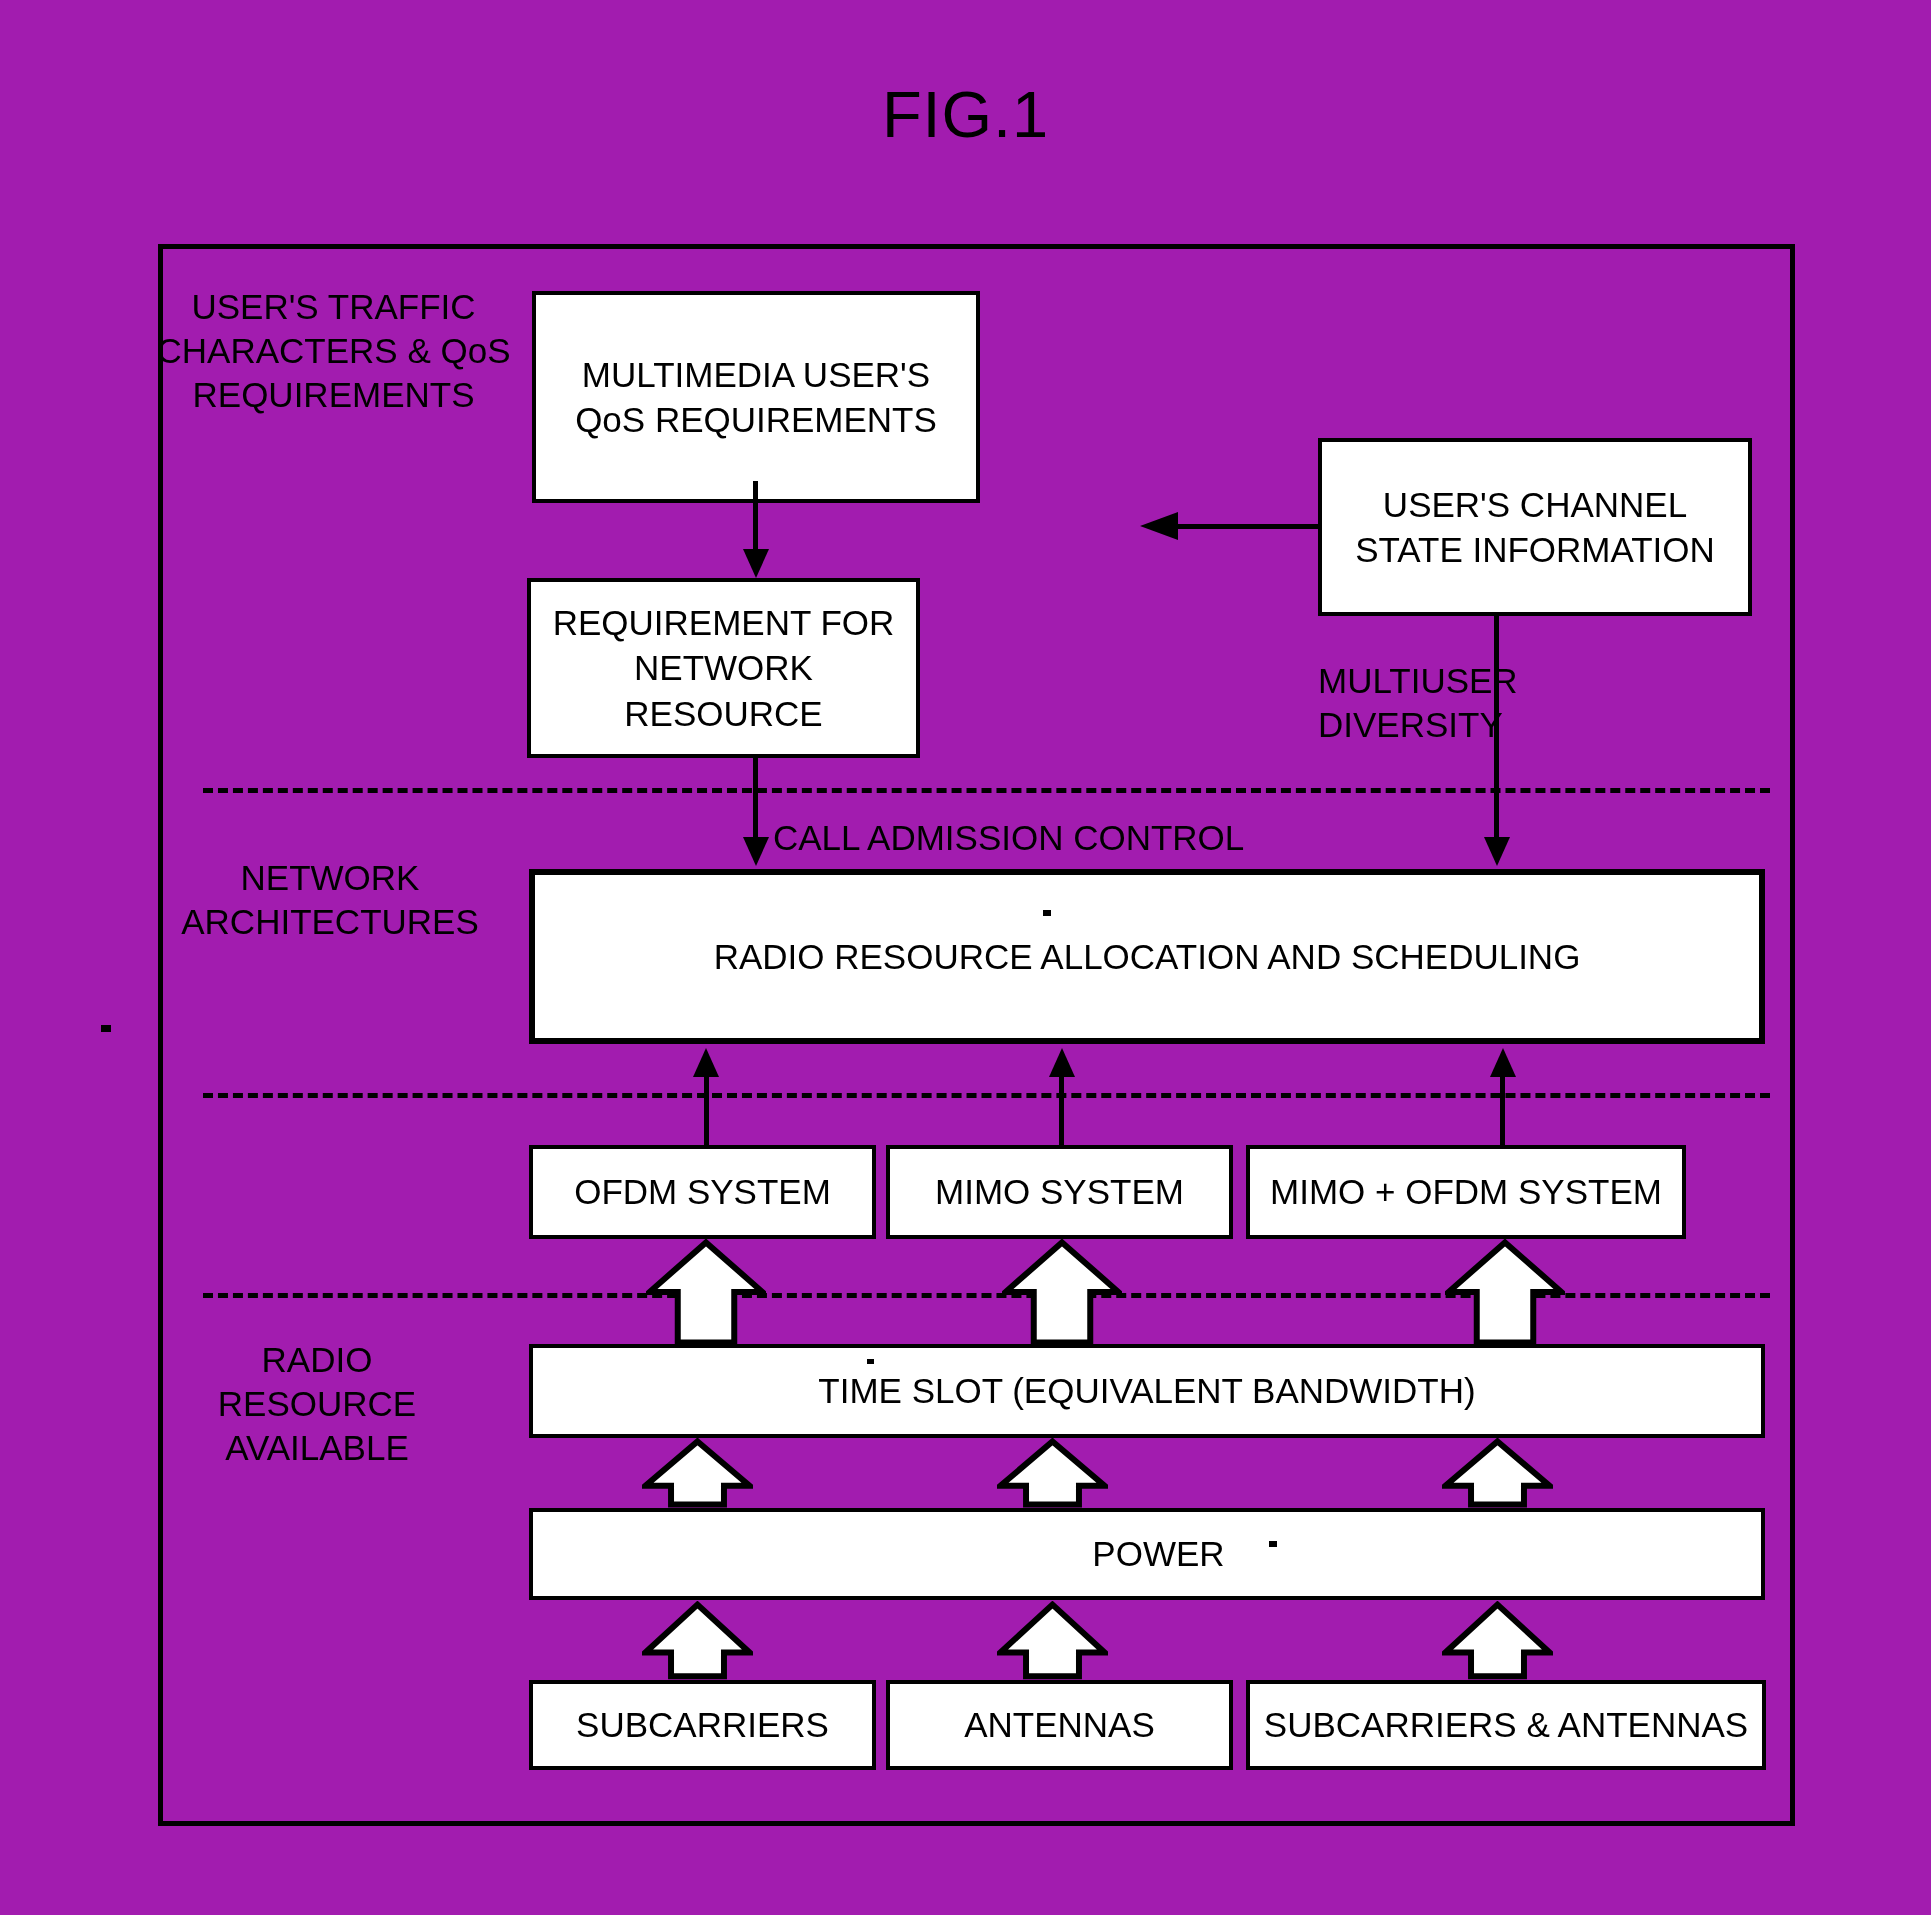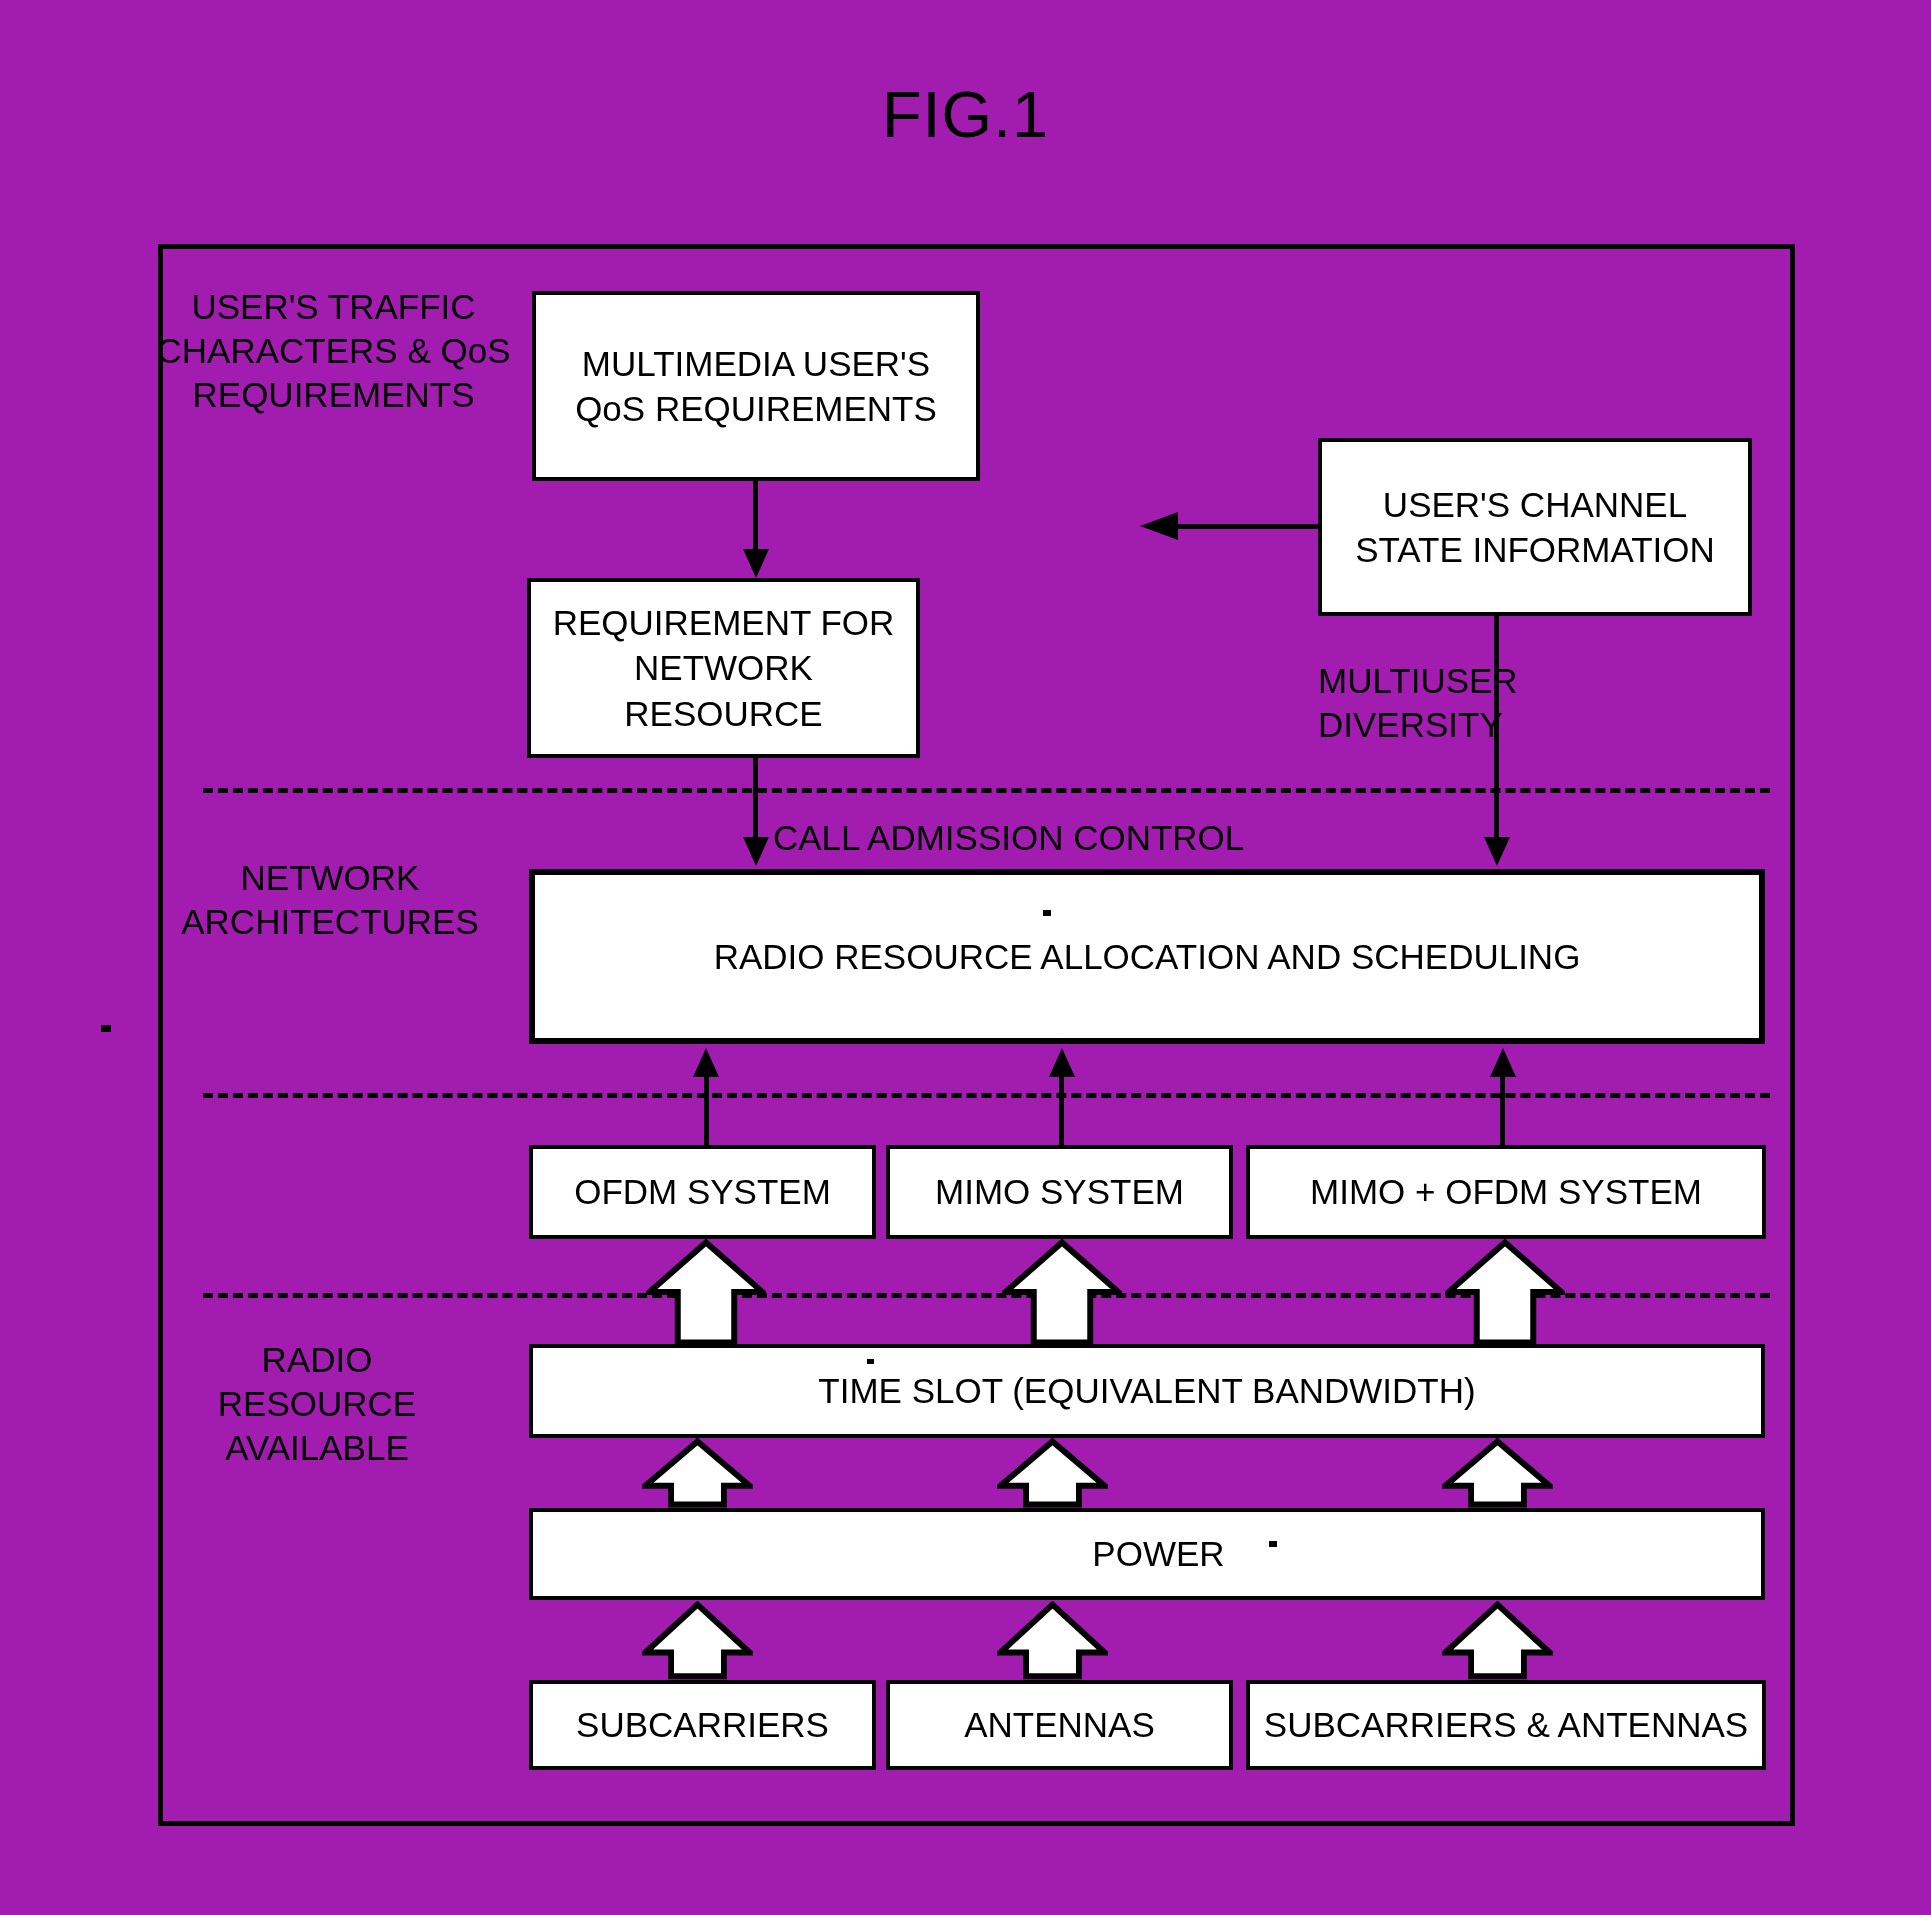--- a/index.html
+++ b/index.html
@@ -123,21 +123,21 @@
 ARCHITECTURES</div>
 
   <div class="side-label" style="left:137px; top:1338px; width:360px;">RADIO
 RESOURCE
 AVAILABLE</div>
 
   <div class="dashed-sep" style="left:203px; top:788px; width:1567px;"></div>
   <div class="dashed-sep" style="left:203px; top:1093px; width:1567px;"></div>
   <div class="dashed-sep" style="left:203px; top:1293px; width:1567px;"></div>
 
-  <div class="node-box" style="left:532px; top:291px; width:448px; height:190px;">MULTIMEDIA USER'S
+  <div class="node-box" style="left:532px; top:291px; width:448px; height:212px;">MULTIMEDIA USER'S
 QoS REQUIREMENTS</div>
 
   <div class="conn-line" style="left:753px; top:481px; width:5.1px; height:72px;"></div>
   <div class="arrow-head-down" style="left:743px; top:549px;"></div>
 
   <div class="node-box" style="left:527px; top:578px; width:393px; height:180px;">REQUIREMENT FOR
 NETWORK RESOURCE</div>
 
   <div class="conn-line" style="left:753px; top:758px; width:5.1px; height:82px;"></div>
   <div class="arrow-head-down" style="left:743px; top:837px;"></div>
@@ -162,21 +162,21 @@
   <div class="arrow-head-up" style="left:693px; top:1048px;"></div>
 
   <div class="conn-line" style="left:1059px; top:1059px; width:5.1px; height:86px;"></div>
   <div class="arrow-head-up" style="left:1049px; top:1048px;"></div>
 
   <div class="conn-line" style="left:1500px; top:1059px; width:5.1px; height:86px;"></div>
   <div class="arrow-head-up" style="left:1490px; top:1048px;"></div>
 
   <div class="node-box" style="left:529px; top:1145px; width:347px; height:94px;">OFDM SYSTEM</div>
   <div class="node-box" style="left:886px; top:1145px; width:347px; height:94px;">MIMO SYSTEM</div>
-  <div class="node-box" style="left:1246px; top:1145px; width:520px; height:94px;">MIMO + OFDM SYSTEM</div>
+  <div class="node-box" style="left:1246px; top:1145px; width:440px; height:94px;">MIMO + OFDM SYSTEM</div>
 
   <div class="block-arrow" style="left:646px; top:1239px;">
     <svg width="120" height="107" viewBox="0 0 140 125">
       <polygon points="70,4 136,62 103,62 103,121 37,121 37,62 4,62" fill="#ffffff" stroke="#000000" stroke-width="7"></polygon>
     </svg>
   </div>
   <div class="block-arrow" style="left:1002px; top:1239px;">
     <svg width="120" height="107" viewBox="0 0 140 125">
       <polygon points="70,4 136,62 103,62 103,121 37,121 37,62 4,62" fill="#ffffff" stroke="#000000" stroke-width="7"></polygon>
     </svg>

